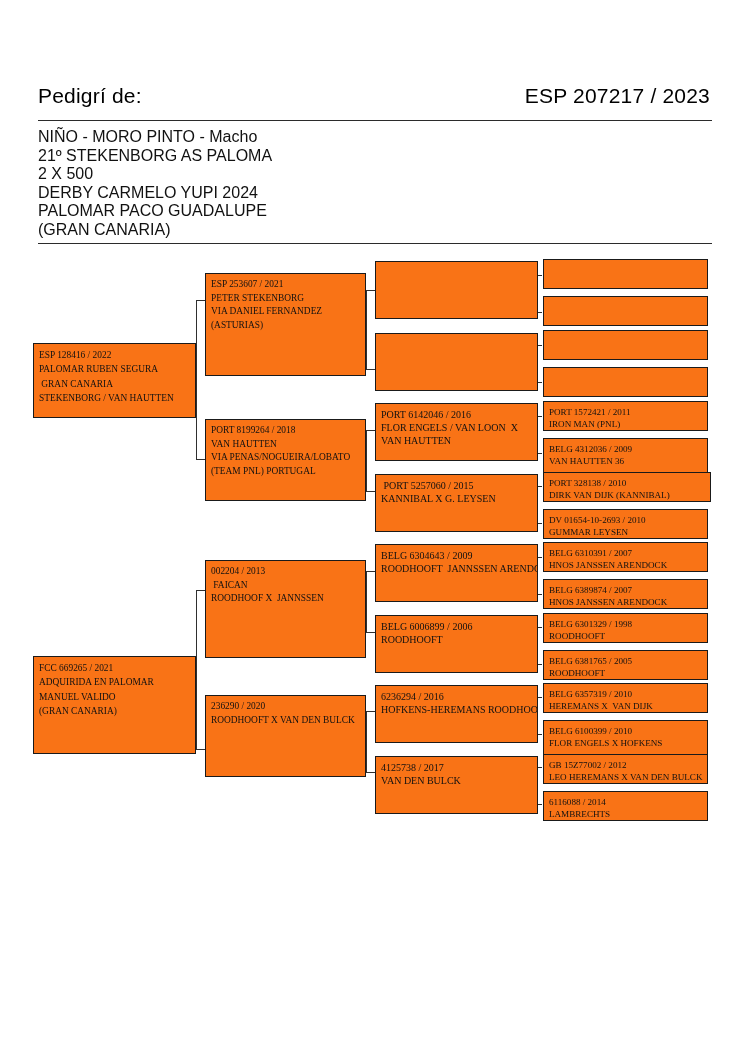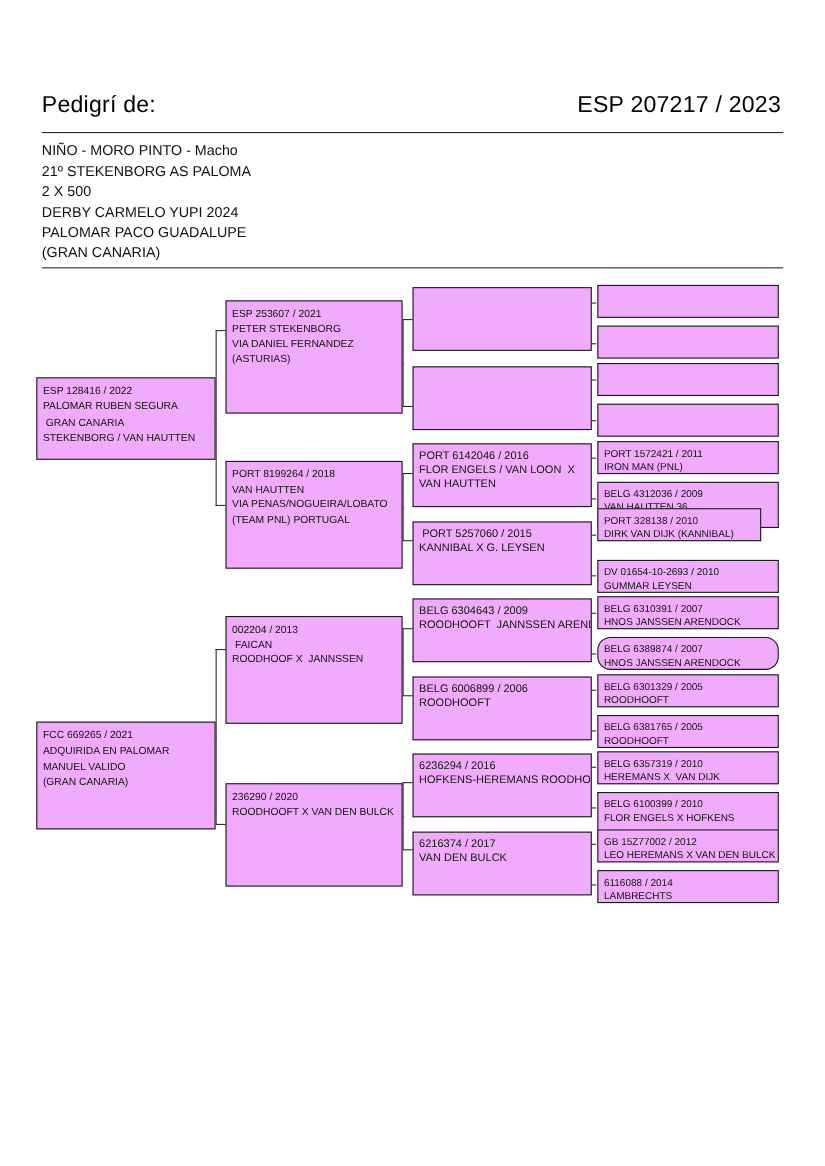--- a/index.html
+++ b/index.html
@@ -23,31 +23,32 @@
   }
   .rule{
     position:absolute;left:38px;right:38px;
     height:0;border-top:1.6px solid #2b2b2b;
   }
   .rule.r1{top:120px;}
   .rule.r2{top:243px;}
 
   .subject{
     position:absolute;left:38px;top:128px;
-    font-size:13px;line-height:18.6px;color:#111;
+    font-size:16px;line-height:18.6px;color:#111;
   }
   .subject div{white-space:pre;}
 
   
   .box{
     position:absolute;
     box-sizing:border-box;
-    background:#f0abfc;
+    background:#f97316;
     border:1.5px solid #1a1a1a;
     overflow:hidden;
+    font-family:Liberation Serif, serif;
   }
   .box .txt{
     padding:4px 4px 0 5px;
     font-size:9.3px;
     line-height:12.6px;
     color:#111;
     white-space:pre;
   }
   .box.g1 .txt{font-size:9.4px;line-height:14.4px;}
   .box.g2 .txt{font-size:9.4px;line-height:13.6px;}
@@ -134,32 +135,32 @@
 MANUEL VALIDO
 (GRAN CANARIA)</div>
   </div>
 
   <div class="box g2" style="left:205px;top:273px;width:161px;height:103px;">
     <div class="txt">ESP 253607 / 2021
 PETER STEKENBORG
 VIA DANIEL FERNANDEZ
 (ASTURIAS)</div>
   </div>
-  <div class="box g2" style="left:205px;top:419px;width:161px;height:98px;">
+  <div class="box g2" style="left:205px;top:419px;width:161px;height:82px;">
     <div class="txt">PORT 8199264 / 2018
 VAN HAUTTEN
 VIA PENAS/NOGUEIRA/LOBATO
 (TEAM PNL) PORTUGAL</div>
   </div>
   <div class="box g2" style="left:205px;top:560px;width:161px;height:98px;">
     <div class="txt">002204 / 2013
  FAICAN
 ROODHOOF X  JANNSSEN</div>
   </div>
-  <div class="box g2" style="left:205px;top:712px;width:161px;height:94px;">
+  <div class="box g2" style="left:205px;top:695px;width:161px;height:82px;">
     <div class="txt">236290 / 2020
 ROODHOOFT X VAN DEN BULCK</div>
   </div>
 
   <div class="box g3" style="left:375px;top:261px;width:163px;height:58px;">
     <div class="txt"></div>
   </div>
   <div class="box g3" style="left:375px;top:333px;width:163px;height:58px;">
     <div class="txt"></div>
   </div>
@@ -178,21 +179,21 @@
   </div>
   <div class="box g3" style="left:375px;top:615px;width:163px;height:58px;">
     <div class="txt">BELG 6006899 / 2006
 ROODHOOFT</div>
   </div>
   <div class="box g3" style="left:375px;top:685px;width:163px;height:58px;">
     <div class="txt">6236294 / 2016
 HOFKENS-HEREMANS ROODHOOFT</div>
   </div>
   <div class="box g3" style="left:375px;top:756px;width:163px;height:58px;">
-    <div class="txt">6216374 / 2017
+    <div class="txt">4125738 / 2017
 VAN DEN BULCK</div>
   </div>
 
   <div class="box g4" style="left:543px;top:259px;width:165px;height:30px;">
     <div class="txt"></div>
   </div>
   <div class="box g4" style="left:543px;top:296px;width:165px;height:30px;">
     <div class="txt"></div>
   </div>
   <div class="box g4" style="left:543px;top:330px;width:165px;height:30px;">
@@ -202,38 +203,38 @@
     <div class="txt"></div>
   </div>
   <div class="box g4" style="left:543px;top:401px;width:165px;height:30px;">
     <div class="txt">PORT 1572421 / 2011
 IRON MAN (PNL)</div>
   </div>
   <div class="box g4" style="left:543px;top:438px;width:165px;height:42px;">
     <div class="txt">BELG 4312036 / 2009
 VAN HAUTTEN 36</div>
   </div>
-  <div class="box g4" style="left:543px;top:462px;width:149px;height:30px;">
+  <div class="box g4" style="left:543px;top:472px;width:168px;height:30px;">
     <div class="txt">PORT 328138 / 2010
 DIRK VAN DIJK (KANNIBAL)</div>
   </div>
   <div class="box g4" style="left:543px;top:509px;width:165px;height:30px;">
     <div class="txt">DV 01654-10-2693 / 2010
 GUMMAR LEYSEN</div>
   </div>
   <div class="box g4" style="left:543px;top:542px;width:165px;height:30px;">
     <div class="txt">BELG 6310391 / 2007
 HNOS JANSSEN ARENDOCK</div>
   </div>
-  <div class="box g4" style="left:543px;top:579px;width:165px;height:30px;border-radius:12px;">
+  <div class="box g4" style="left:543px;top:579px;width:165px;height:30px;">
     <div class="txt">BELG 6389874 / 2007
 HNOS JANSSEN ARENDOCK</div>
   </div>
   <div class="box g4" style="left:543px;top:613px;width:165px;height:30px;">
-    <div class="txt">BELG 6301329 / 2005
+    <div class="txt">BELG 6301329 / 1998
 ROODHOOFT</div>
   </div>
   <div class="box g4" style="left:543px;top:650px;width:165px;height:30px;">
     <div class="txt">BELG 6381765 / 2005
 ROODHOOFT</div>
   </div>
   <div class="box g4" style="left:543px;top:683px;width:165px;height:30px;">
     <div class="txt">BELG 6357319 / 2010
 HEREMANS X  VAN DIJK</div>
   </div>

